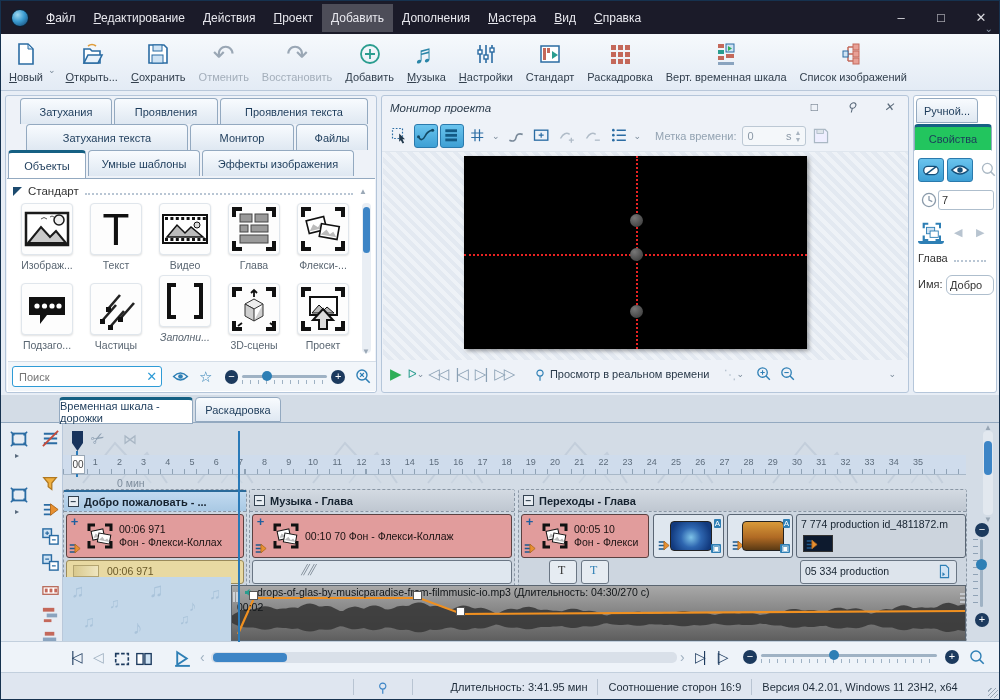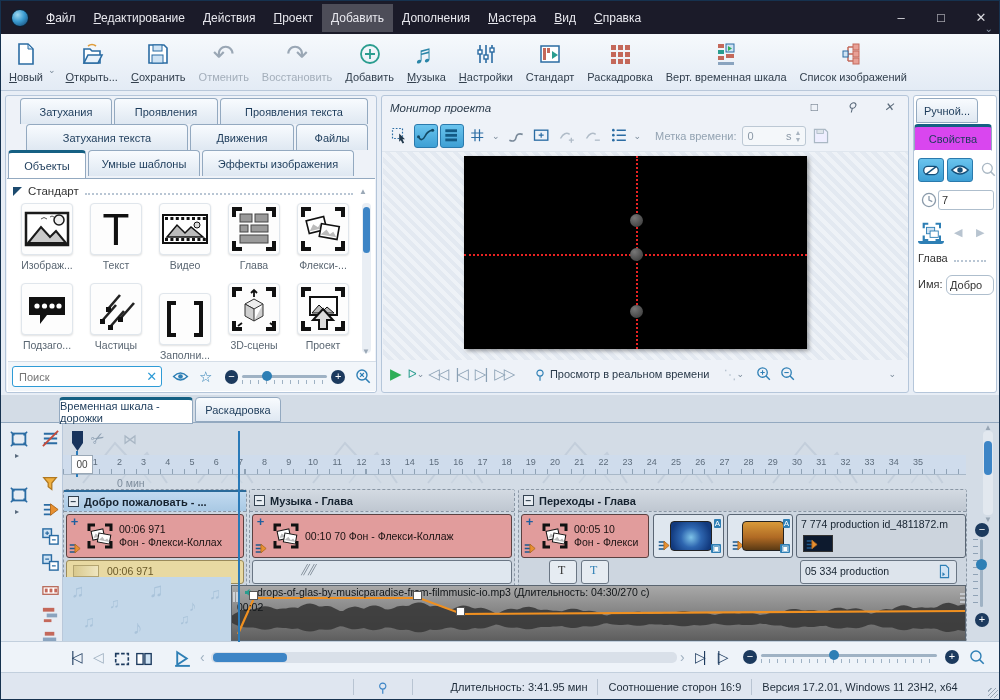--- a/index.html
+++ b/index.html
@@ -62,36 +62,36 @@
   #mon-preview{position:absolute;left:1px;top:56px;width:525px;height:208px;background:repeating-linear-gradient(45deg,#eef2f7 0 4px,#e3e9f1 4px 8px);}
   #mon-black{position:absolute;left:81px;top:4px;width:343px;height:193px;background:#000;box-shadow:2px 2px 4px rgba(0,0,0,.35);}
   .cross-v{position:absolute;left:172px;top:0;bottom:0;width:0;border-left:2px dotted #e82222;}
   .cross-h{position:absolute;top:98px;left:0;right:0;height:0;border-top:2px dotted #e82222;}
   .handle-dot{position:absolute;width:13px;height:13px;border-radius:50%;background:radial-gradient(circle at 35% 30%,#777,#333);left:166px;}
   #mon-transport{position:absolute;left:0;bottom:2px;right:0;height:32px;display:flex;align-items:center;padding:0 8px;font-size:11px;color:#2a3a4a;}
   .tr-glyph{color:#8aa0b4;font-size:15px;margin-right:8px;letter-spacing:-2px;white-space:nowrap;}
   
   #props-panel{left:912px;top:94px;width:84px;height:298px;background:#fff;}
   .ptab{position:absolute;background:linear-gradient(#f8fbfe,#dfe8f2);border:1px solid #93a9c0;border-radius:4px 4px 0 0;font-size:11px;color:#1c3b5a;display:flex;align-items:center;justify-content:center;}
-  .ptab.active{background:#d946ef;border-top:3px solid #156083;border-bottom:1px solid #fff;z-index:2;}
+  .ptab.active{background:#22c55e;border-top:3px solid #156083;border-bottom:1px solid #fff;z-index:2;}
   .pbtn{position:absolute;width:26px;height:24px;border-radius:3px;display:flex;align-items:center;justify-content:center;}
   .pbtn.on{background:linear-gradient(#6ac4ee,#3d9fd4);border:1px solid #2a7aad;}
   .pinput{position:absolute;height:20px;border:1px solid #aebecd;border-radius:3px;background:#fff;font-size:11px;color:#333;padding:0 3px;display:flex;align-items:center;}
   .plabel{position:absolute;font-size:11px;color:#333;}
   
   #timeline{position:absolute;left:0;top:394px;width:1000px;height:246px;background:#d3dce6;}
   .tl-tab{position:absolute;top:2px;height:25px;background:linear-gradient(#f8fbfe,#dfe8f2);border:1px solid #93a9c0;border-radius:4px 4px 0 0;font-size:11px;color:#1c3b5a;display:flex;align-items:center;justify-content:center;}
   .tl-tab.active{background:#fff;border-top:3px solid #156083;height:27px;z-index:2;}
   #tl-body{position:absolute;left:0;top:27px;width:1000px;height:219px;background:#d3dce6;border-top:1px solid #93a9c0;}
   #tl-left{position:absolute;left:0;top:0;width:62px;height:219px;background:#e7edf4;border-right:1px solid #b9c8da;}
   .tlic{position:absolute;}
   #ruler{position:absolute;left:62px;top:32px;width:903px;height:20px;background:#cfdcec;border-bottom:1px solid #a8b8c8;}
   #ruler .ticks{position:absolute;left:0;right:0;bottom:0;height:5px;background:repeating-linear-gradient(90deg,#8fa2b5 0 1px,transparent 1px 12.1px);}
   .ruler-num{position:absolute;top:2px;transform:translateX(-50%);font-size:9px;color:#5d6c7c;}
-  #origin-box{position:absolute;left:70px;top:32px;width:22px;height:19px;background:#fdfdfd;border:1px solid #9aa8b6;font-size:10px;color:#444;text-align:center;line-height:17px;z-index:4;}
+  #origin-box{position:absolute;left:70px;top:32px;width:14px;height:19px;background:#fdfdfd;border:1px solid #9aa8b6;font-size:10px;color:#444;text-align:center;line-height:17px;z-index:4;}
   #min-label{position:absolute;left:72px;top:54px;font-size:10.5px;color:#7d8c9c;margin-left:44px;}
   .chapter{position:absolute;top:66px;border:1px dashed #8a97a5;background:#cdd6e0;border-radius:3px;}
   .ch-hdr{height:22px;display:flex;align-items:center;font-size:11px;font-weight:bold;color:#15222f;background:linear-gradient(#d3dae2,#bfc7d1);border-bottom:1px dashed #8a97a5;padding:0 4px;}
   .chapter.sel .ch-hdr{background:linear-gradient(#c2daf0,#a9c9e4);border-top:2px solid #2a6a9a;}
   .minus-box{width:11px;height:11px;border:1px solid #33414f;font-size:10px;line-height:9px;text-align:center;margin-right:5px;color:#33414f;background:#e8edf2;}
   .clip-pink{position:absolute;top:24px;height:44px;background:#e19c9c;border:1px solid #5a4040;border-radius:3px;display:flex;align-items:center;}
   .plus-col{width:13px;display:flex;flex-direction:column;justify-content:space-between;align-items:center;height:38px;margin-left:1px;}
   .plus-col .plus{color:#1f5f9f;font-weight:bold;font-size:13px;line-height:10px;}
   .clip-text{font-size:10.5px;color:#1a1212;line-height:13px;white-space:nowrap;overflow:hidden;}
   .row2clip{position:absolute;top:70px;height:24px;background:#dfe7ef;border:1px solid #6a7684;border-radius:3px;overflow:hidden;}
@@ -271,21 +271,21 @@
       </div>
     </div>
   <div id="toolbar-overflow">⌄</div>
 
   <div id="objects-panel" class="panel">
     <div id="objtabs">
         <div class="otab" style="left: 14px; top: 2px; width: 92px;">Затухания</div>
         <div class="otab" style="left: 108px; top: 2px; width: 104px;">Проявления</div>
         <div class="otab" style="left: 214px; top: 2px; width: 148px;">Проявления текста</div>
         <div class="otab" style="left: 20px; top: 28px; width: 162px;">Затухания текста</div>
-        <div class="otab" style="left: 184px; top: 28px; width: 104px;">Движения</div>
+        <div class="otab" style="left: 184px; top: 28px; width: 104px;">Монитор</div>
         <div class="otab" style="left: 290px; top: 28px; width: 72px;">Файлы</div>
         <div class="otab active" style="left: 2px; top: 54px; width: 78px;">Объекты</div>
         <div class="otab" style="left: 82px; top: 54px; width: 112px;">Умные шаблоны</div>
         <div class="otab" style="left: 196px; top: 54px; width: 152px;">Эффекты изображения</div>
       </div>
     <div id="obj-content">
       <div id="section-hdr">
         <div id="section-tri"></div>
         <span>Стандарт</span>
         <div class="dotlead"></div>
@@ -396,21 +396,21 @@
                 <g fill="#111">
                   <rect x="8" y="34" width="5" height="5"></rect>
                   <rect x="16" y="40" width="5" height="5"></rect>
                   <rect x="26" y="32" width="5" height="5"></rect>
                   <rect x="14" y="22" width="5" height="5"></rect>
                 </g>
               </svg>
             </div>
             <div class="tile-label">Частицы</div>
           </div>
-          <div class="tile" style="left: 146px; top: 114px;">
+          <div class="tile" style="left: 146px; top: 96px; font-style: italic;">
             <div class="tile-ic">
               <svg width="48" height="48" viewBox="0 0 48 48">
                 <path d="M15 8H8v32h7M33 8h7v32h-7" stroke="#111" stroke-width="4" fill="none"></path>
               </svg>
             </div>
             <div class="tile-label">Заполни...</div>
           </div>
           <div class="tile" style="left: 215px; top: 104px;">
             <div class="tile-ic">
               <svg width="48" height="48" viewBox="0 0 48 48">
@@ -1033,17 +1033,17 @@
   </div>
 
   <div id="statusbar">
     <div class="sb-sep" style="margin-left:352px;"></div>
     <span style="color:#3d85c6;font-size:13px;margin:0 14px;">⚲</span>
     <div class="sb-sep"></div>
     <span style="margin-left:28px;">Длительность: 3:41.95 мин</span>
     <div class="sb-sep"></div>
     <span>Соотношение сторон 16:9</span>
     <div class="sb-sep"></div>
-    <span>Версия 17.2.01, Windows 11 23H2, x64</span>
+    <span>Версия 04.2.01, Windows 11 23H2, x64</span>
     <div id="grip"></div>
   </div>
 
 </div>
 
 </body></html>

